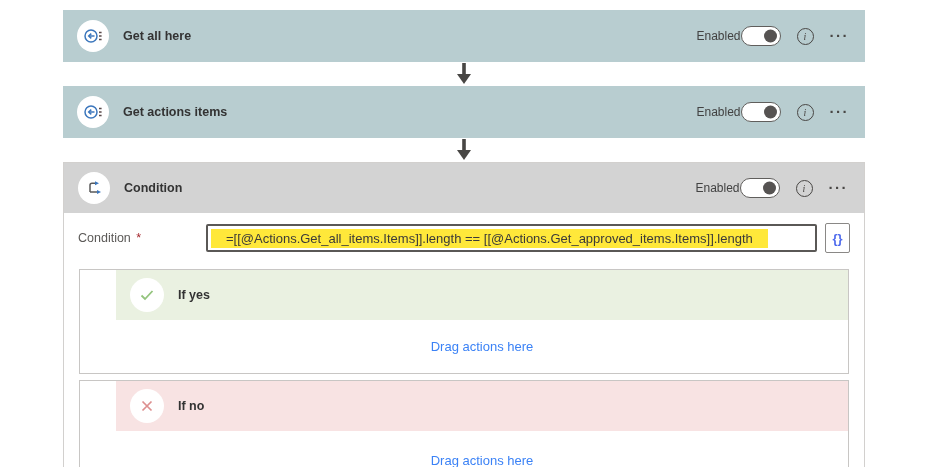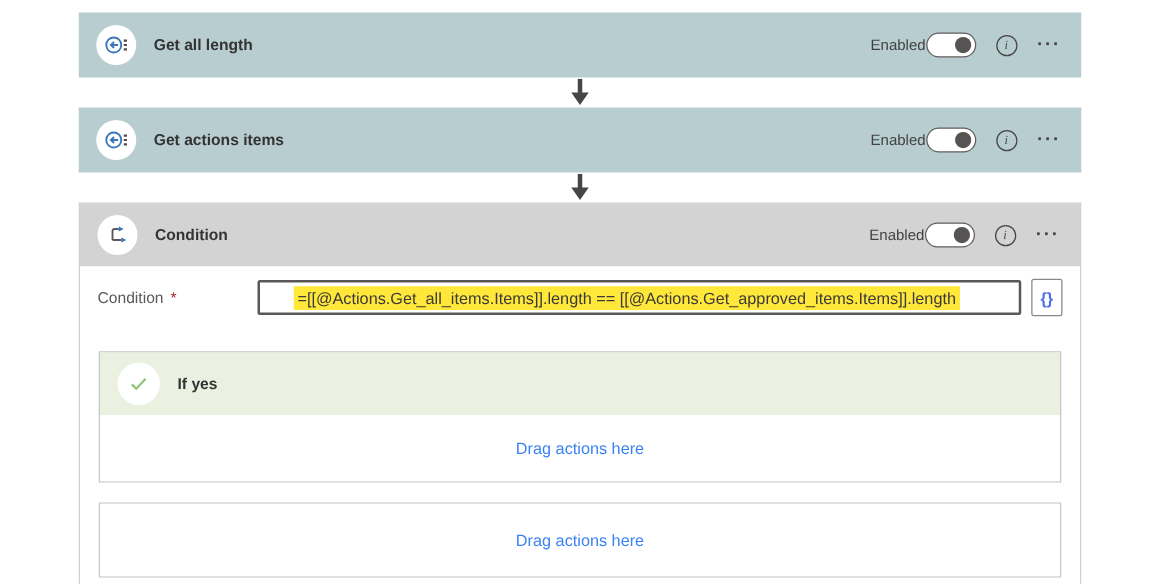--- a/index.html
+++ b/index.html
@@ -43,29 +43,29 @@
   .condition-card { border:1px solid #d2d0ce; background:#fff; }
   .condition-header { background:#d3d3d3; height:50px; }
 
   .field-row { display:flex; align-items:center; padding:10px 14px 12px 14px; }
   .field-label { width:128px; font-size:12.5px; color:#5b5957; flex:0 0 auto; }
   .req { color:#a4262c; margin-left:2px; }
   .expr-input {
     flex:1; height:28px; border:2px solid #5a5856; border-radius:2px; background:#fff;
     display:flex; align-items:center; padding:0 3px; overflow:hidden; white-space:nowrap; cursor:text;
   }
-  .expr-highlight { background:#ffe83a; color:#3b3a39; font-size:13px; padding:2px 3px; white-space:nowrap;margin-left:24px; }
+  .expr-highlight { background:#ffe83a; color:#3b3a39; font-size:13px; padding:2px 15px; white-space:nowrap; }
   .expr-btn {
     width:25px; height:30px; border:1px solid #8a8886; border-radius:2px; background:#fff;
     color:#4f6bed; font-size:13px; font-weight:700; display:flex; align-items:center;
     justify-content:center; margin-left:8px; flex:0 0 auto; cursor:pointer;
   }
 
   
-  .branch { margin:16px 15px; border:1px solid #c8c6c4; background:#fff; }
+  .branch { margin:4px 15px; border:1px solid #c8c6c4; background:#fff;padding-left:36px; }
   .branch + .branch { margin-top:6px; }
   .branch-header { height:50px; display:flex; align-items:center; padding:0 14px; }
   .branch-yes .branch-header { background:#eaf1e1; }
   .branch-no  .branch-header { background:#f8e3e3; }
   .branch-icon-circle {
     width:34px; height:34px; border-radius:50%; background:#fff;
     display:flex; align-items:center; justify-content:center; margin-right:14px; flex:0 0 auto;
   }
   .branch-title { font-size:12.5px; font-weight:600; color:#333333; }
   .drop-zone {
@@ -82,21 +82,21 @@
 
     <div class="card-header action-header">
       <span class="icon-circle">
         <svg width="20" height="20" viewBox="0 0 20 20">
           <circle cx="8" cy="10" r="6" fill="none" stroke="#3b76bc" stroke-width="1.5"></circle>
           <path d="M11.5 10 H6" stroke="#3b76bc" stroke-width="1.5" fill="none"></path>
           <path d="M8.3 7.6 L5.7 10 L8.3 12.4" fill="none" stroke="#3b76bc" stroke-width="1.5"></path>
           <path d="M16 6.5 h2.6 M16 10 h2.6 M16 13.5 h2.6" stroke="#5a4a4a" stroke-width="1.7"></path>
         </svg>
       </span>
-      <span class="card-title">Get all length</span>
+      <span class="card-title">Get all here</span>
       <span class="spacer"></span>
       <span class="enabled-label">Enabled</span>
       <span class="toggle">
           <span class="knob"></span>
         </span>
       <span class="info-btn">i</span>
       <span class="more-btn">···</span>
     </div>
 
     <div class="connector">
@@ -169,18 +169,26 @@
             <svg width="20" height="20" viewBox="0 0 20 20">
               <path d="M4.5 10.5 L8 14 L15.5 6" fill="none" stroke="#93c47d" stroke-width="1.8"></path>
             </svg>
           </span>
           <span class="branch-title">If yes</span>
         </div>
         <div class="drop-zone">Drag actions here</div>
       </div>
 
       <div class="branch branch-no">
+        <div class="branch-header">
+          <span class="branch-icon-circle">
+            <svg width="20" height="20" viewBox="0 0 20 20">
+              <path d="M5.5 5.5 L14.5 14.5 M14.5 5.5 L5.5 14.5" stroke="#dd8f8f" stroke-width="1.7"></path>
+            </svg>
+          </span>
+          <span class="branch-title">If no</span>
+        </div>
         <div class="drop-zone">Drag actions here</div>
       </div>
 
     </div>
   </div>
 </div>
 
 </body></html>

